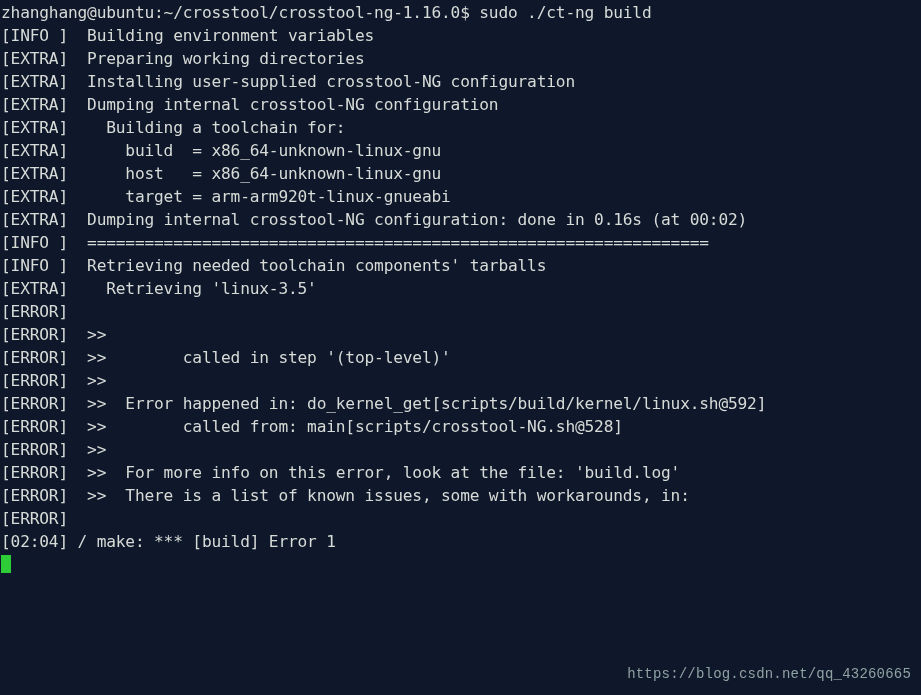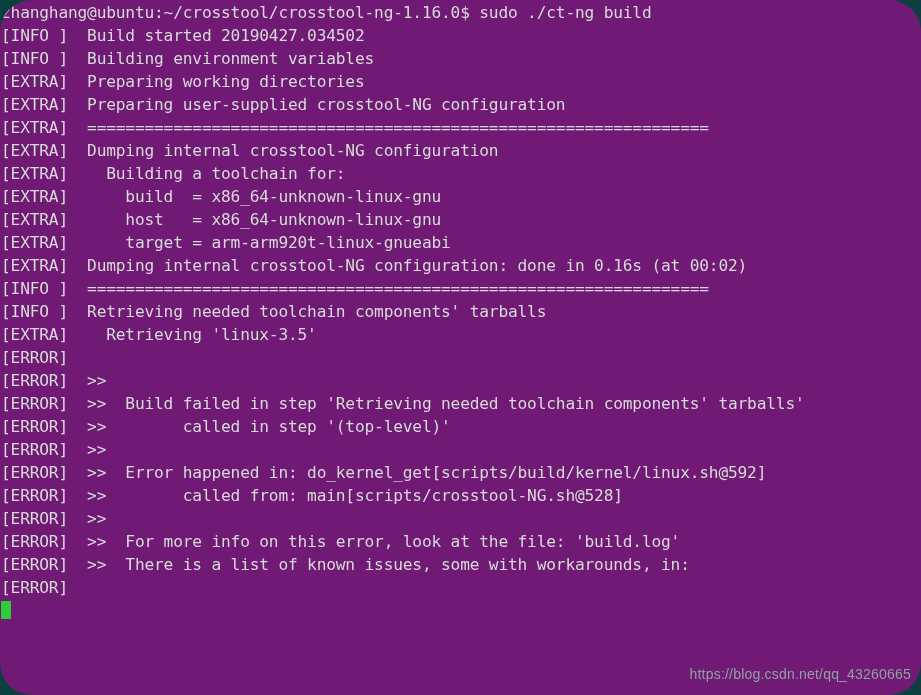--- a/index.html
+++ b/index.html
@@ -44,58 +44,56 @@
     display: inline-block;
     width: 10px;
     height: 18px;
     background: #2ecc37;
     vertical-align: -3px;
   }
   #watermark {
     position: absolute;
     right: 10px;
     top: 663px;
-    font-family: Liberation Sans, sans-serif;
+    font-family: Liberation Mono, monospace;
     font-size: 14px;
     color: #8fa3a3;
     letter-spacing: 0.2px;
     white-space: nowrap;
     pointer-events: none;
   }
 </style>
 </head>
 <body style="background: rgb(12, 64, 64);">
 
-<div id="terminal" style="background: #701a75; color: rgb(215, 219, 215); border-radius: 32px;">
+<div id="terminal" style="background: #0f172a; color: rgb(215, 219, 215);">
 
   <div id="screen">
     <div class="line">zhanghang@ubuntu:~/crosstool/crosstool-ng-1.16.0$ sudo ./ct-ng build</div>
-    <div class="line">[INFO ]  Build started 20190427.034502</div>
     <div class="line">[INFO ]  Building environment variables</div>
     <div class="line">[EXTRA]  Preparing working directories</div>
-    <div class="line">[EXTRA]  Preparing user-supplied crosstool-NG configuration</div>
-    <div class="line">[EXTRA]  =================================================================</div>
+    <div class="line">[EXTRA]  Installing user-supplied crosstool-NG configuration</div>
     <div class="line">[EXTRA]  Dumping internal crosstool-NG configuration</div>
     <div class="line">[EXTRA]    Building a toolchain for:</div>
     <div class="line">[EXTRA]      build  = x86_64-unknown-linux-gnu</div>
     <div class="line">[EXTRA]      host   = x86_64-unknown-linux-gnu</div>
     <div class="line">[EXTRA]      target = arm-arm920t-linux-gnueabi</div>
     <div class="line">[EXTRA]  Dumping internal crosstool-NG configuration: done in 0.16s (at 00:02)</div>
     <div class="line">[INFO ]  =================================================================</div>
     <div class="line">[INFO ]  Retrieving needed toolchain components' tarballs</div>
     <div class="line">[EXTRA]    Retrieving 'linux-3.5'</div>
     <div class="line">[ERROR]</div>
     <div class="line">[ERROR]  &gt;&gt;</div>
-    <div class="line">[ERROR]  &gt;&gt;  Build failed in step 'Retrieving needed toolchain components' tarballs'</div>
     <div class="line">[ERROR]  &gt;&gt;        called in step '(top-level)'</div>
     <div class="line">[ERROR]  &gt;&gt;</div>
     <div class="line">[ERROR]  &gt;&gt;  Error happened in: do_kernel_get[scripts/build/kernel/linux.sh@592]</div>
     <div class="line">[ERROR]  &gt;&gt;        called from: main[scripts/crosstool-NG.sh@528]</div>
     <div class="line">[ERROR]  &gt;&gt;</div>
     <div class="line">[ERROR]  &gt;&gt;  For more info on this error, look at the file: 'build.log'</div>
     <div class="line">[ERROR]  &gt;&gt;  There is a list of known issues, some with workarounds, in:</div>
     <div class="line">[ERROR]</div>
+    <div class="line">[02:04] / make: *** [build] Error 1</div>
     <div class="cursor-line"><span class="cursor-block" style="background: rgb(46, 204, 55);"></span></div>
   </div>
 
   <div id="watermark">https://blog.csdn.net/qq_43260665</div>
 
 </div>
 
 </body></html>

